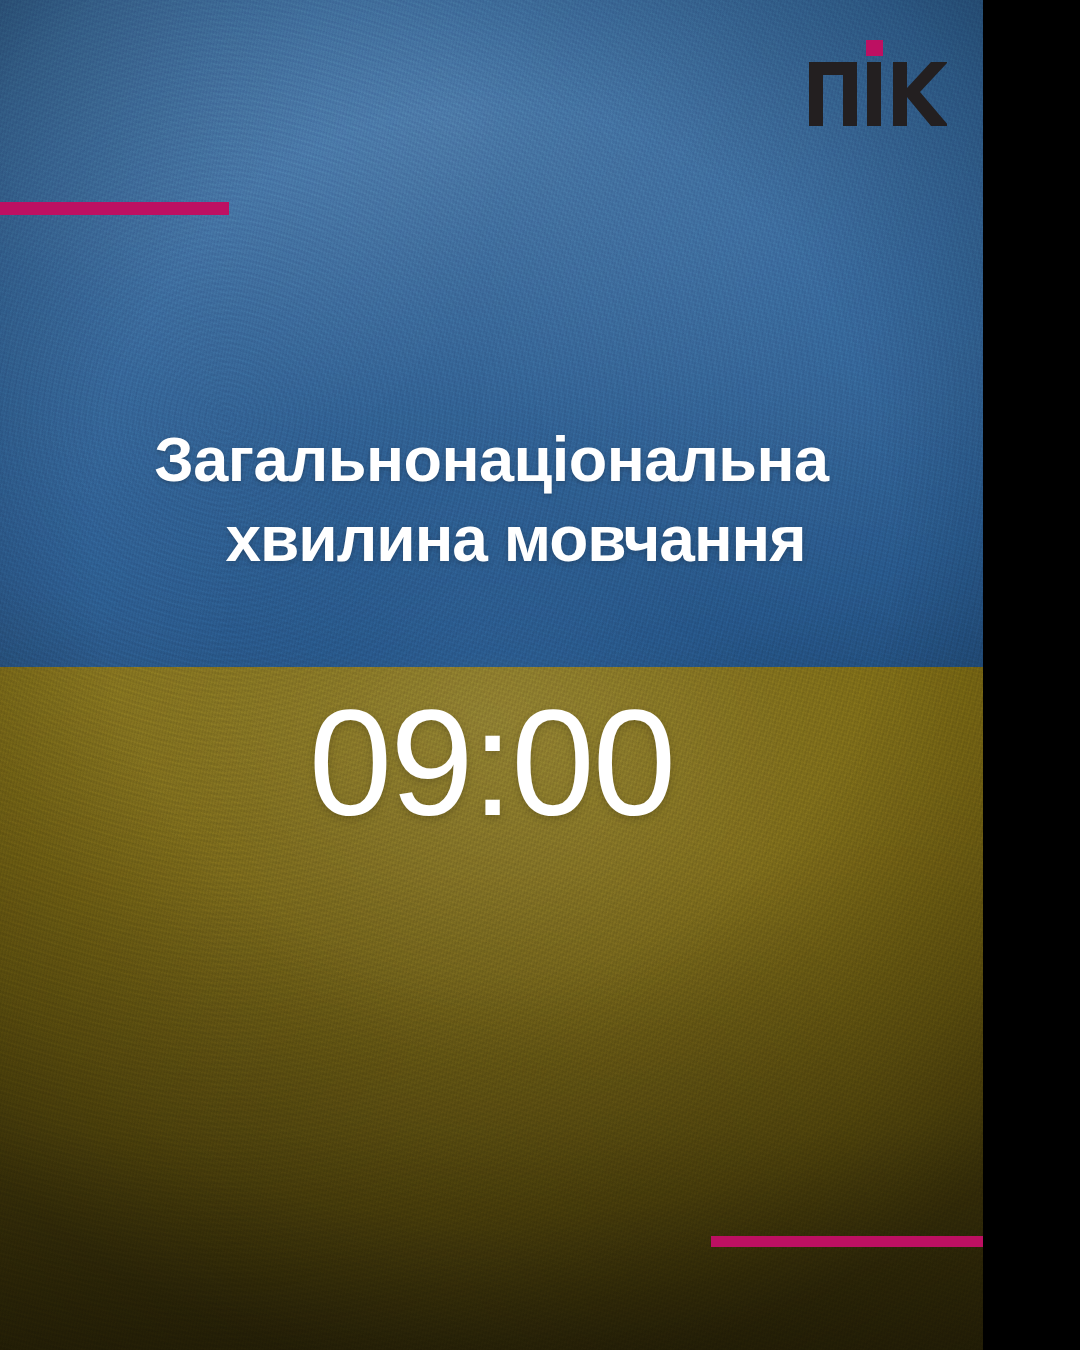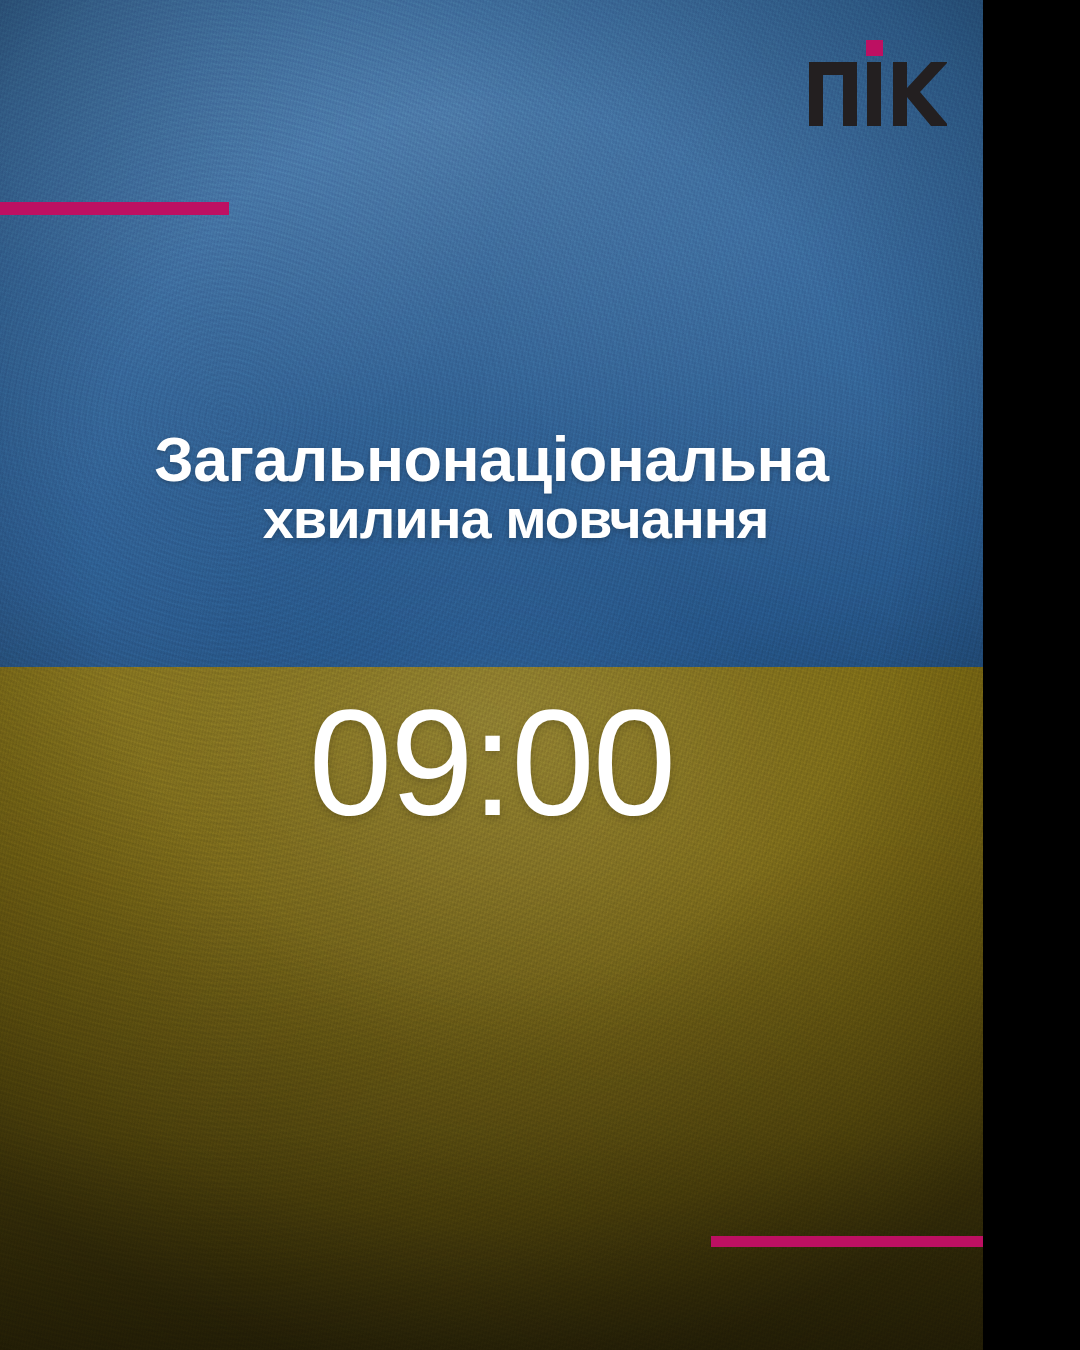--- a/index.html
+++ b/index.html
@@ -123,21 +123,22 @@
   .headline-line1 {
     display: block;
     font-size: 63px;
     font-weight: 700;
     letter-spacing: -0.5px;
     line-height: 1.0;
     text-shadow: 0 2px 5px rgba(0,0,0,0.22);
   }
   .headline-line2 {
     display: block;
-    font-size: 56px;
+    margin-top: 16px;
+    font-size: 64px;
     font-weight: 700;
     letter-spacing: -1px;
     line-height: 1.0;
     text-shadow: 0 2px 6px rgba(0,0,0,0.22);
     padding-left: 48px;
   }
 
   
   .time {
     position: absolute;

